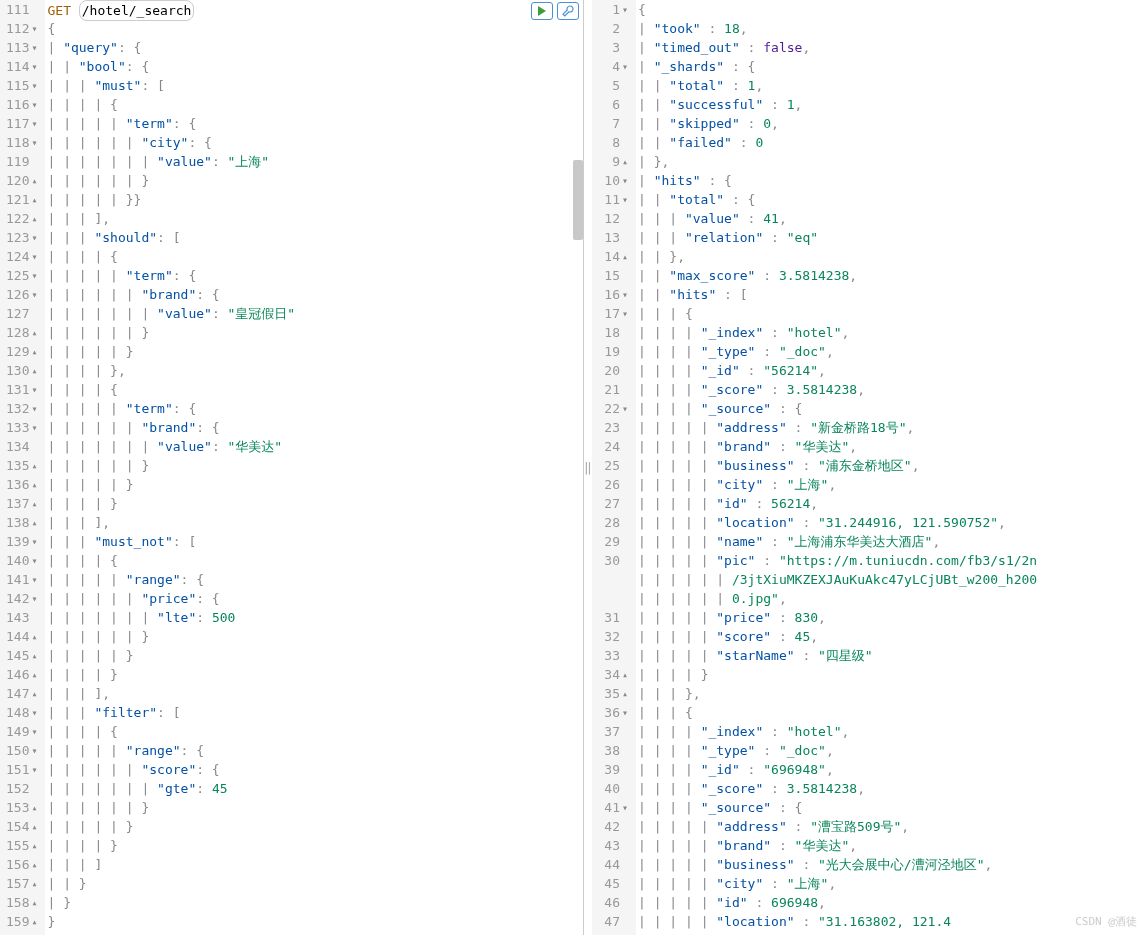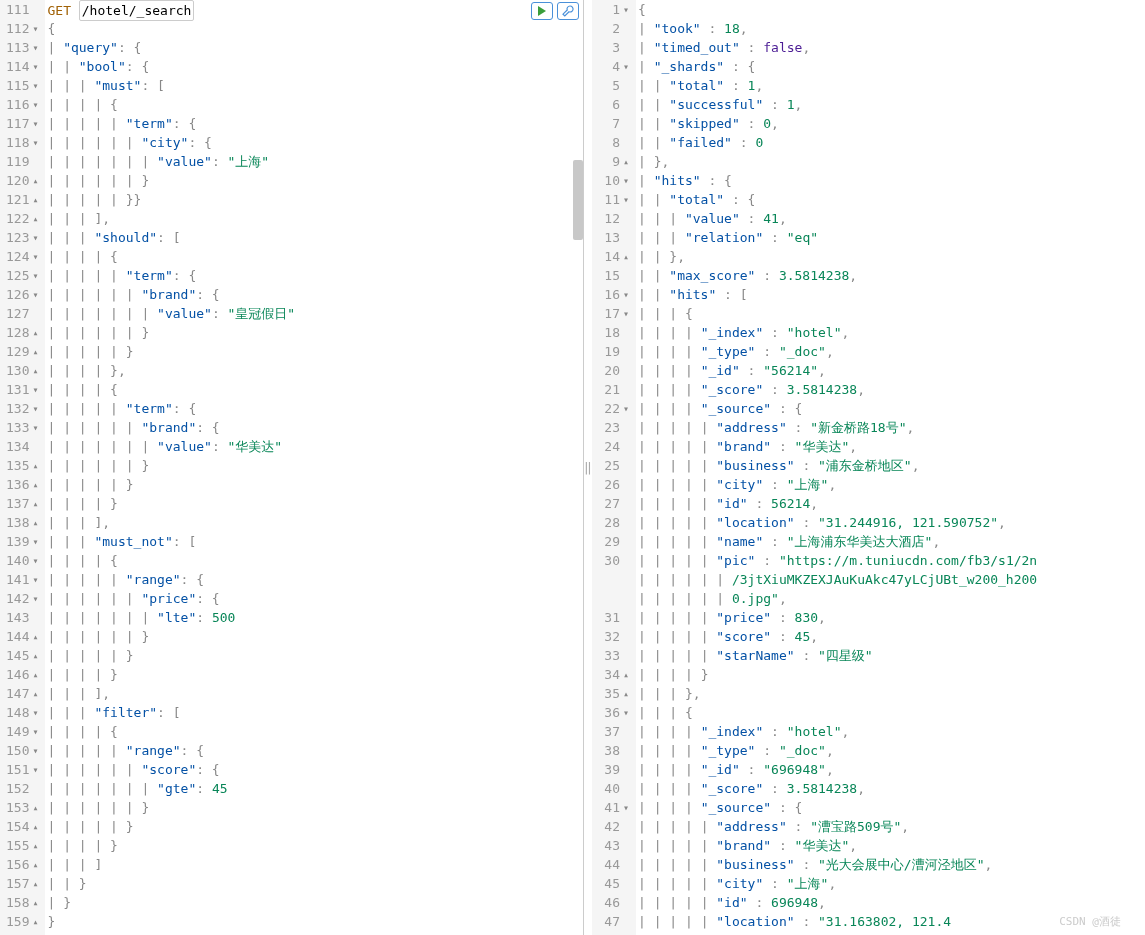--- a/index.html
+++ b/index.html
@@ -1,36 +1,36 @@
 <!DOCTYPE html>
 <html><head>
 <meta charset="utf-8">
 <style>
 *{box-sizing:border-box;margin:0;padding:0}
 body{font-family:Consolas,Monaco,monospace;font-size:13px;display:flex;height:935px;width:1145px;overflow:hidden;background:#fff}
 .pane{display:flex;overflow:hidden;position:relative}
 .pane-left{width:584px;border-right:1px solid #ccc}
 .pane-right{flex:1}
-.gutter{background:#f5f5f5;color:#999;text-align:center;padding:0 6px;user-select:none;min-width:44px;line-height:19px}
+.gutter{background:#f5f5f5;color:#999;text-align:left;padding:0 6px;user-select:none;min-width:44px;line-height:19px}
 .gutter-line{height:19px;display:flex;align-items:center;justify-content:flex-end;gap:2px}
 .fold{color:#888;font-size:10px;width:8px;display:inline-block}
 .code{flex:1;line-height:19px;white-space:pre;overflow:hidden;padding-left:2px}
 .code-line{height:19px}
 .topbar{position:absolute;top:0;right:0;display:flex;gap:4px;padding:2px 4px;z-index:2}
 .icon-btn{width:22px;height:18px;border:1px solid #4a90d9;border-radius:3px;display:flex;align-items:center;justify-content:center;cursor:pointer;background:#fff}
 .divider{width:8px;background:#fff;display:flex;align-items:center;justify-content:center;color:#aaa;cursor:col-resize}
 .scrollthumb{position:absolute;right:0;top:160px;width:10px;height:80px;background:#c8c8c8;border-radius:2px}
 .m{color:#a16207}
 .p{color:#888}
 .k{color:#0451a5}
 .s{color:#098658}
 .n{color:#098658}
 .b{color:#4c1d95}
-.url-box{display:inline-block;border:1px solid #ccc;border-radius:2px;padding:0 2px;background:#fff}
-.watermark{position:absolute;bottom:6px;right:24px;color:#ccc;font-size:11px}
+.url-box{display:inline-block;border:1px solid #ccc;border-radius:8px;padding:0 2px;background:#fff}
+.watermark{position:absolute;bottom:6px;right:8px;color:#ccc;font-size:11px}
 </style>
 </head>
 <body>
 
 <div class="pane pane-left">
   <div class="topbar">
     <div class="icon-btn">
       <svg width="10" height="10" viewBox="0 0 10 10">
           <path d="M1 0 L9 5 L1 10 Z" fill="#3b9e3b"></path>
         </svg>

